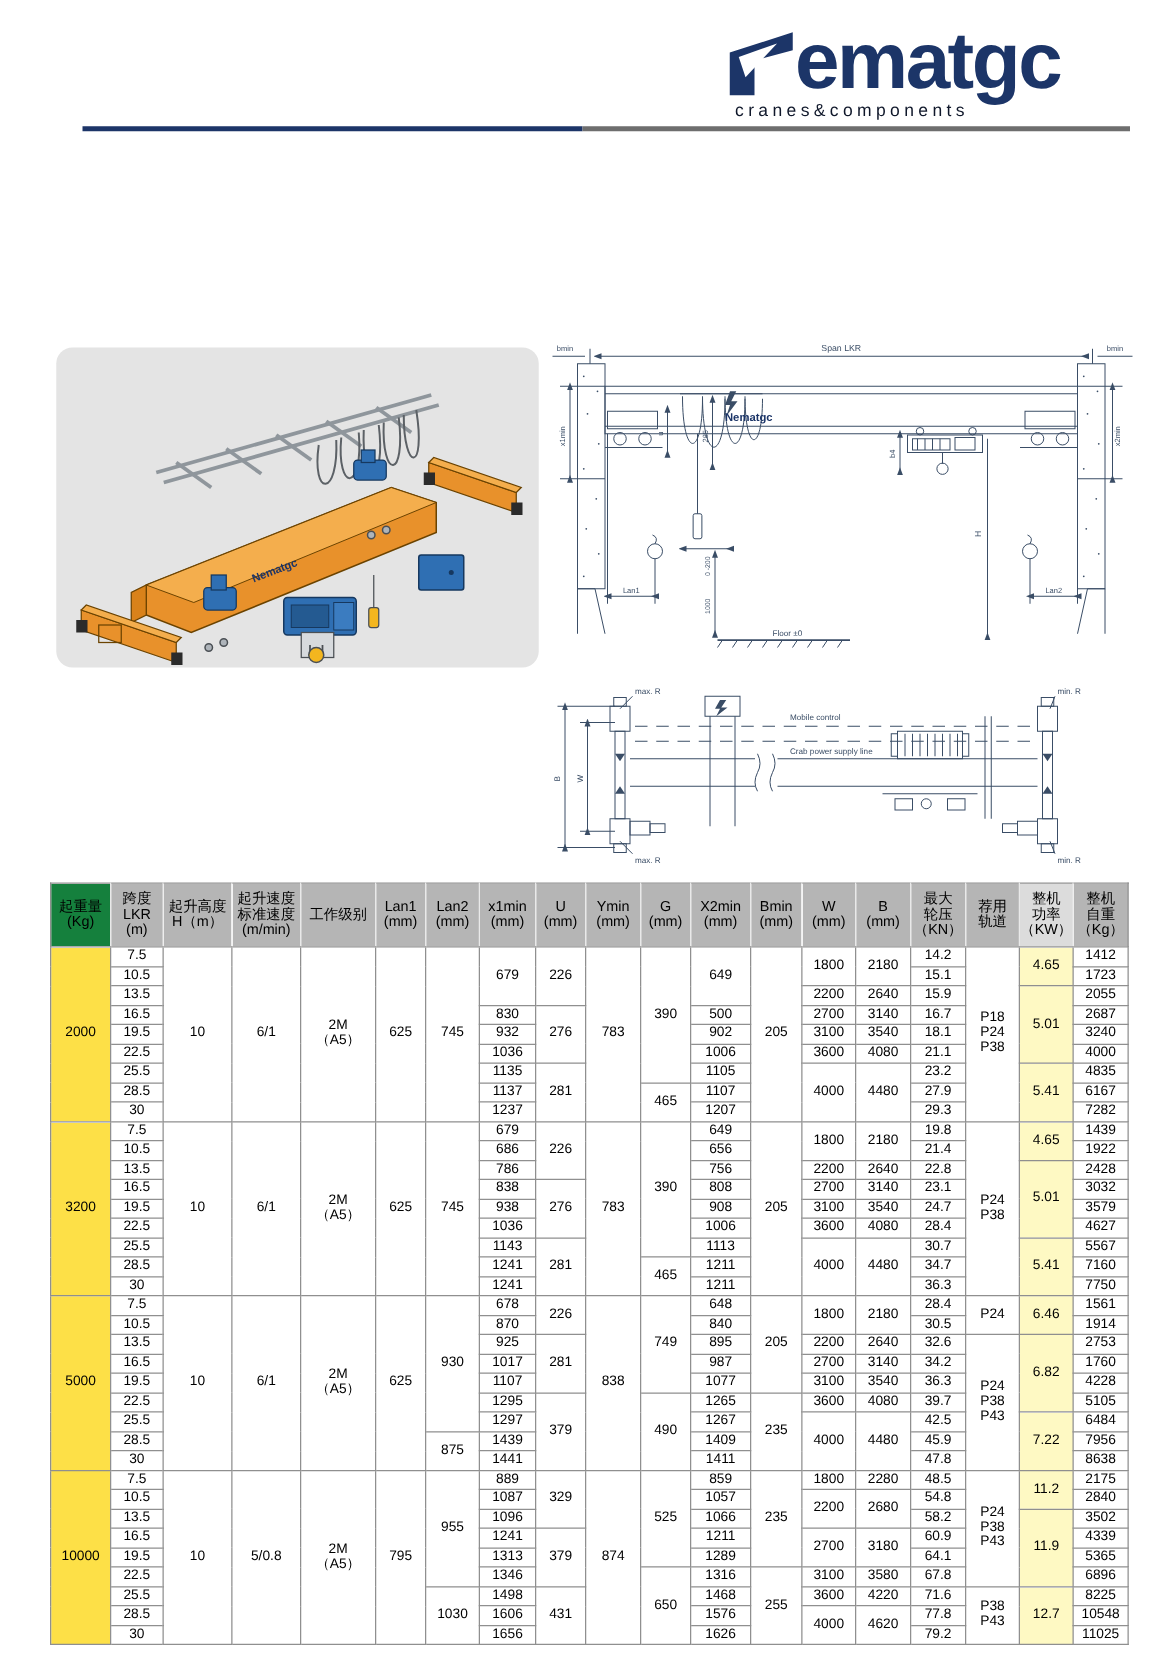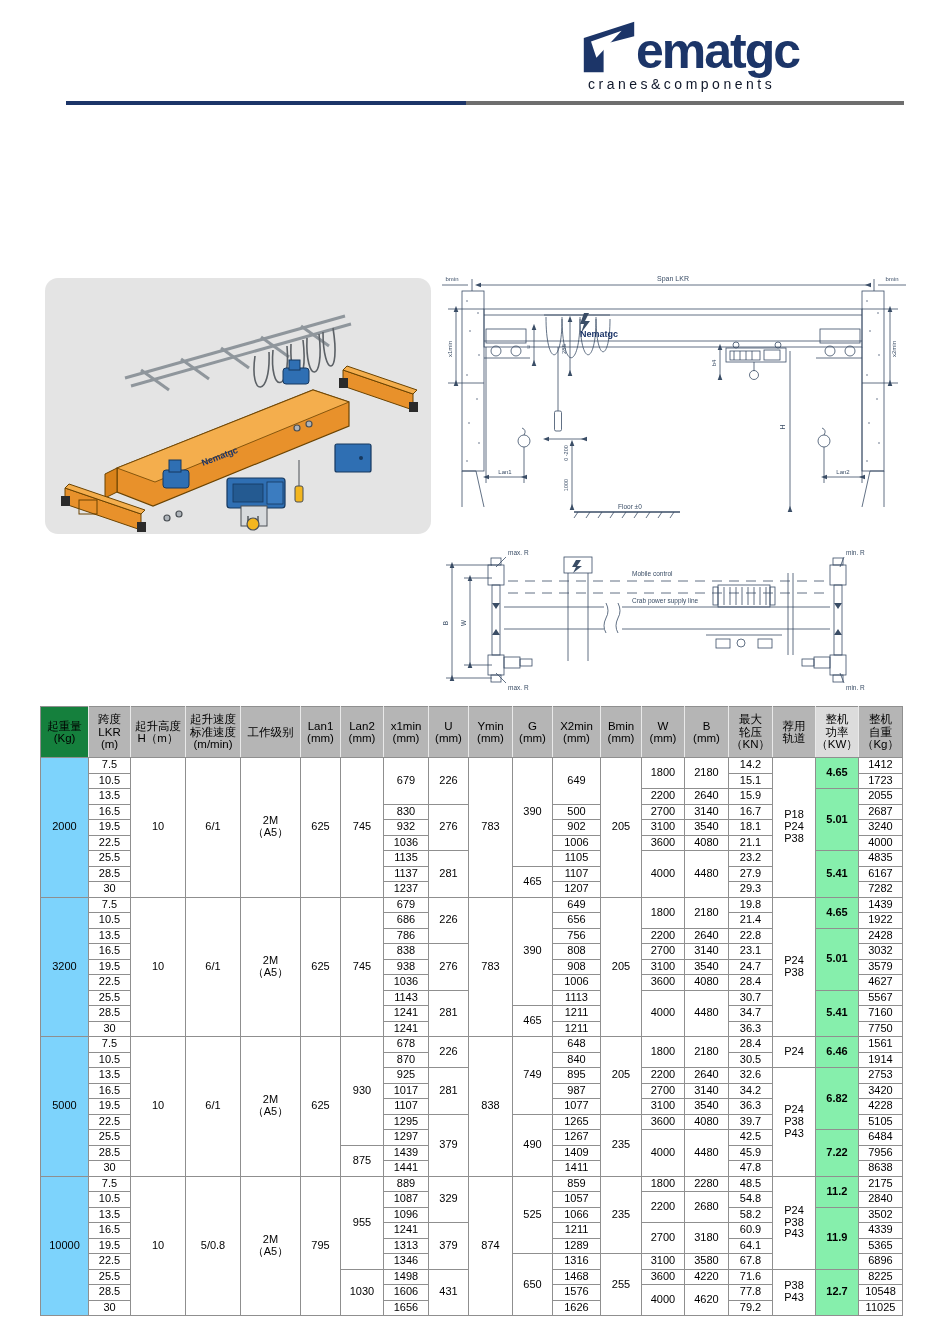--- a/index.html
+++ b/index.html
@@ -2,21 +2,21 @@
 <html><head>
 <meta charset="utf-8">
 <style>
   html,body{margin:0;padding:0;}
   body{width:940px;height:1326px;background:#ffffff;font-family:"Liberation Sans",sans-serif;position:relative;overflow:hidden;}
   .abs{position:absolute;}
 
   
   #logo{right:58px;top:20px;width:300px;}
   #wordmark{display:flex;align-items:flex-end;}
-  #brand-text{font-size:50px;font-weight:800;color:#1c3568;letter-spacing:-2px;line-height:0.9;}
+  #brand-text{font-size:64px;font-weight:800;color:#1c3568;letter-spacing:-2px;line-height:0.9;}
   #tagline{font-size:14px;letter-spacing:3.5px;color:#0f172a;margin-top:2px;padding-left:6px;}
 
   
   #divider{left:66px;top:101px;width:838px;height:4px;display:flex;}
   #divider .seg1{width:400px;height:4px;}
   #divider .seg2{flex:1;height:4px;}
 
   
   #iso-panel{left:45px;top:278px;width:386px;height:256px;background:#e4e4e4;border-radius:13px;}
 
@@ -29,22 +29,22 @@
   #spec-table-wrap{left:40px;top:706px;width:862px;}
   table{border-collapse:collapse;table-layout:fixed;width:862px;}
   td,th{border:1px solid #8f8f8f;text-align:center;vertical-align:middle;padding:0;
         font-size:11px;line-height:1.08;white-space:pre-line;overflow:hidden;color:#000;}
   thead th{background:#b5b5b5;font-weight:400;height:50px;font-size:11.5px;
            border:1px solid #e9e9e9;border-bottom:1px solid #8f8f8f;border-top:1px solid #8f8f8f;}
   thead th.h0{border-left:1px solid #8f8f8f;background:#15803d;}
   thead th.h17{background:#dcdcdc;}
   thead th.h18{border-right:1px solid #8f8f8f;}
   tbody tr{height:15.5px;}
-  td.c0{background:#7dd3fc;}
-  td.c17{background:#86efac;font-weight:bold;}
+  td.c0{background:#fde047;}
+  td.c17{background:#fef9c3;}
 </style>
 </head>
 <body>
 
 <div id="logo" class="abs">
   <div id="wordmark">
     <svg width="54" height="54" viewBox="0 0 60 60">
       <polygon points="2,58 2,20 58,2 58,18 24,27 24,58" fill="#1c3568"></polygon>
       <polygon points="10,24 44,12 16,42" fill="#ffffff"></polygon>
     </svg>
@@ -647,21 +647,21 @@
           <td rowspan="4" class="c17">6.82</td>
           <td rowspan="1" class="c18">2753</td>
         </tr>
         <tr>
           <td rowspan="1" class="c1">16.5</td>
           <td rowspan="1" class="c7">1017</td>
           <td rowspan="1" class="c11">987</td>
           <td rowspan="1" class="c13">2700</td>
           <td rowspan="1" class="c14">3140</td>
           <td rowspan="1" class="c15">34.2</td>
-          <td rowspan="1" class="c18">3420</td>
+          <td rowspan="1" class="c18">1760</td>
         </tr>
         <tr>
           <td rowspan="1" class="c1">19.5</td>
           <td rowspan="1" class="c7">1107</td>
           <td rowspan="1" class="c11">1077</td>
           <td rowspan="1" class="c13">3100</td>
           <td rowspan="1" class="c14">3540</td>
           <td rowspan="1" class="c15">36.3</td>
           <td rowspan="1" class="c18">4228</td>
         </tr>

